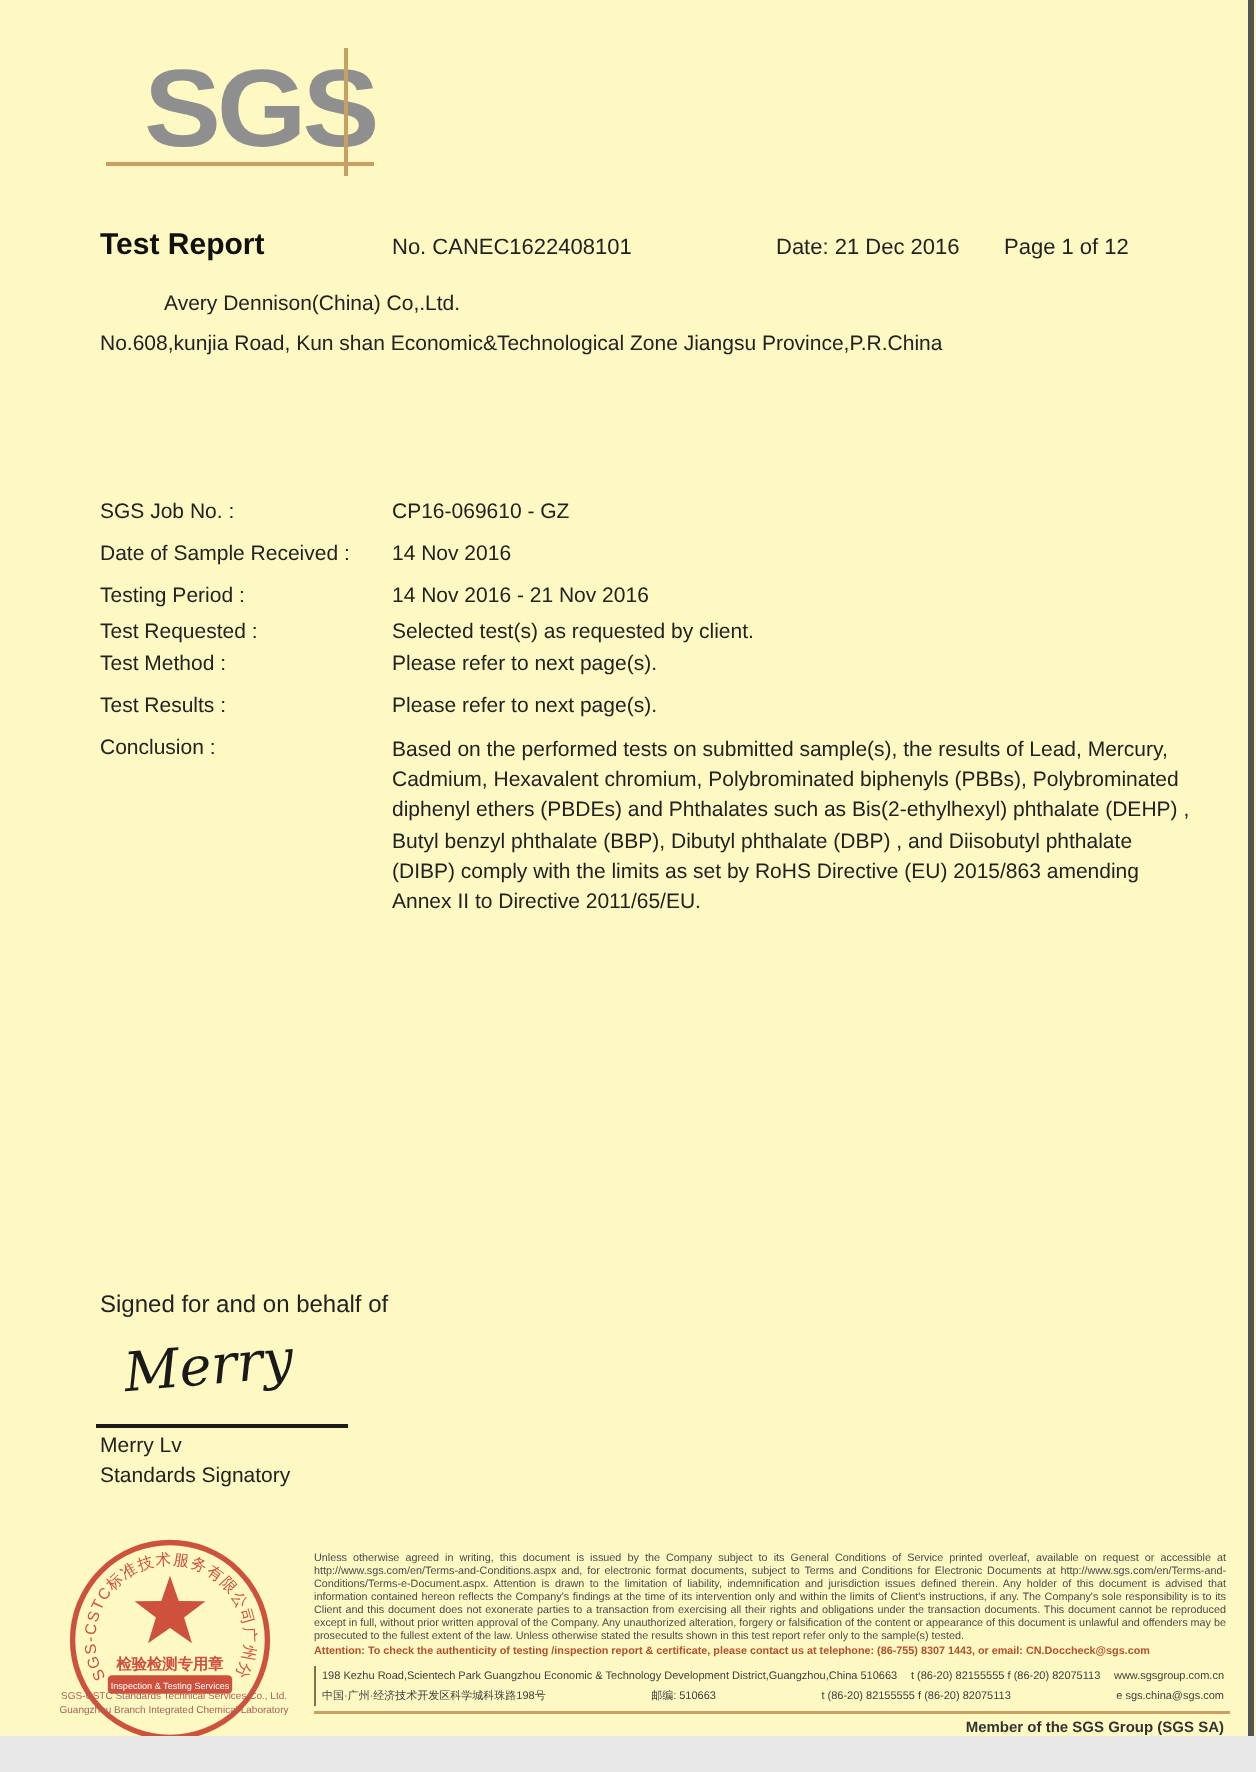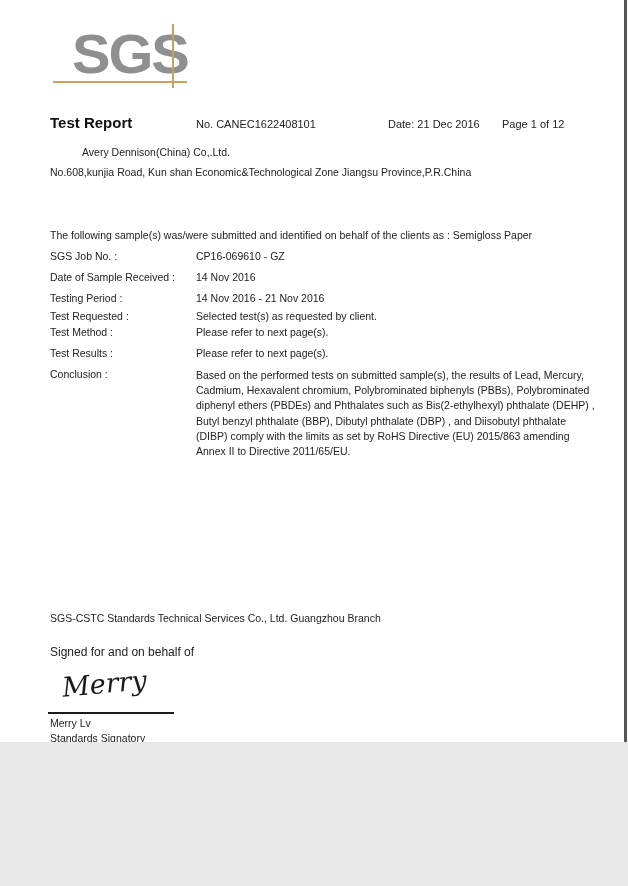--- a/index.html
+++ b/index.html
@@ -1,19 +1,19 @@
 <!DOCTYPE html>
 <html><head>
 <meta charset="utf-8">
 <style>
   html,body{margin:0;padding:0;background:#e8e8e8;}
   .page{
     position:relative;
-    width:628px;height:742px;
-    background:#ffffff;
+    width:628px;height:868px;
+    background:#fef9c3;
     font-family:"Liberation Sans","DejaVu Sans",sans-serif;
     color:#222;
     overflow:hidden;
   }
 
   
   .logo-text{
     position:absolute;left:72px;top:28px;
     font-size:55px;line-height:52px;font-weight:bold;
     color:#8f8f8f;letter-spacing:-2px;
@@ -92,21 +92,20 @@
   <div class="logo-vline"></div>
 
   <span class="report-title">Test Report</span>
   <span class="report-no">No. CANEC1622408101</span>
   <span class="report-date">Date: 21 Dec 2016</span>
   <span class="report-page">Page 1 of 12</span>
 
   <div class="client-name">Avery Dennison(China) Co,.Ltd.</div>
   <div class="client-address">No.608,kunjia Road, Kun shan Economic&amp;Technological Zone Jiangsu Province,P.R.China</div>
 
-  <div class="sample-intro">The following sample(s) was/were submitted and identified on behalf of the clients as : Semigloss Paper</div>
 
   <span class="info-label" style="top:250px">SGS Job No. :</span>
   <span class="info-value" style="top:250px">CP16-069610 - GZ</span>
 
   <span class="info-label" style="top:271px">Date of Sample Received :</span>
   <span class="info-value" style="top:271px">14 Nov 2016</span>
 
   <span class="info-label" style="top:292px">Testing Period :</span>
   <span class="info-value" style="top:292px">14 Nov 2016 - 21 Nov 2016</span>
 
@@ -116,21 +115,20 @@
   <span class="info-label" style="top:326px">Test Method :</span>
   <span class="info-value" style="top:326px">Please refer to next page(s).</span>
 
   <span class="info-label" style="top:347px">Test Results :</span>
   <span class="info-value" style="top:347px">Please refer to next page(s).</span>
 
   <span class="info-label" style="top:368px">Conclusion :</span>
   <span class="info-value conclusion-value" style="top:368px">Based on the performed tests on submitted sample(s), the results of Lead, Mercury, Cadmium, Hexavalent chromium, Polybrominated biphenyls (PBBs), Polybrominated diphenyl ethers (PBDEs) and Phthalates such as Bis(2-ethylhexyl) phthalate (DEHP) , Butyl benzyl phthalate (BBP), Dibutyl phthalate (DBP) , and Diisobutyl phthalate (DIBP) comply with the limits as set by RoHS Directive (EU) 2015/863 amending Annex II to Directive 2011/65/EU.</span>
 
   <div class="signed-line1">Signed for and on behalf of</div>
-  <div class="signed-line2">SGS-CSTC Standards Technical Services Co., Ltd. Guangzhou Branch</div>
   <span class="signature-script">Merry</span>
   <div class="signature-underline"></div>
   <div class="signer-name">Merry Lv</div>
   <div class="signer-role">Standards Signatory</div>
 
   <svg class="seal-svg" width="114" height="114" viewBox="0 0 110 110">
     <circle cx="55" cy="54" r="47" fill="none" stroke="#c83a2c" stroke-width="2.6"></circle>
     <defs>
       <path id="sealArc" d="M 24,72 A 36,36 0 1,1 86,72" fill="none"></path>
     </defs>

